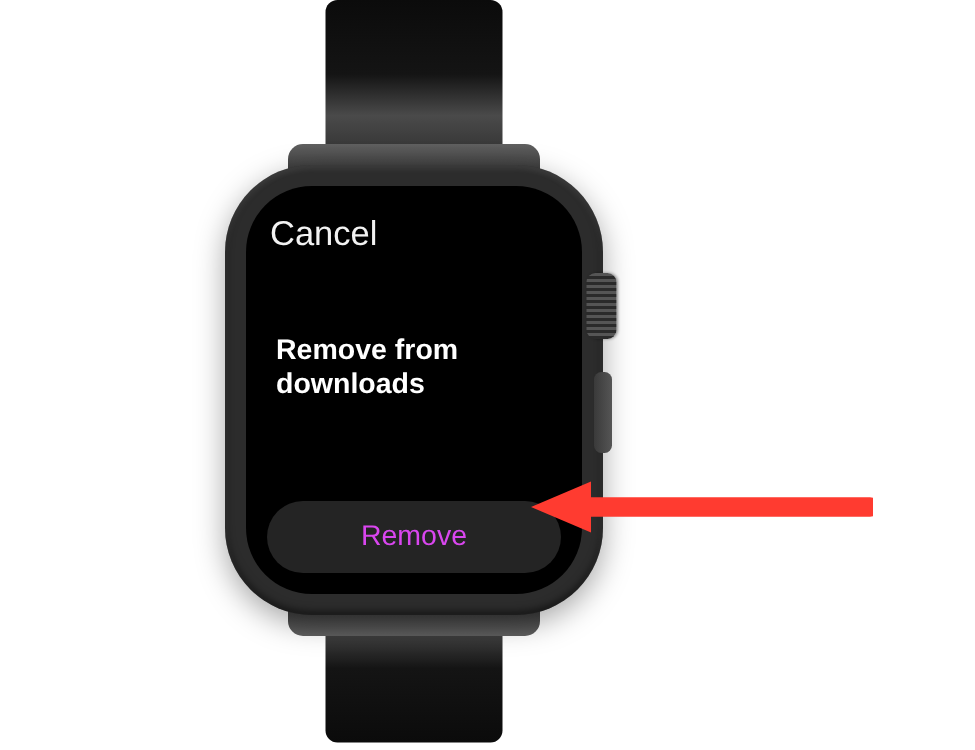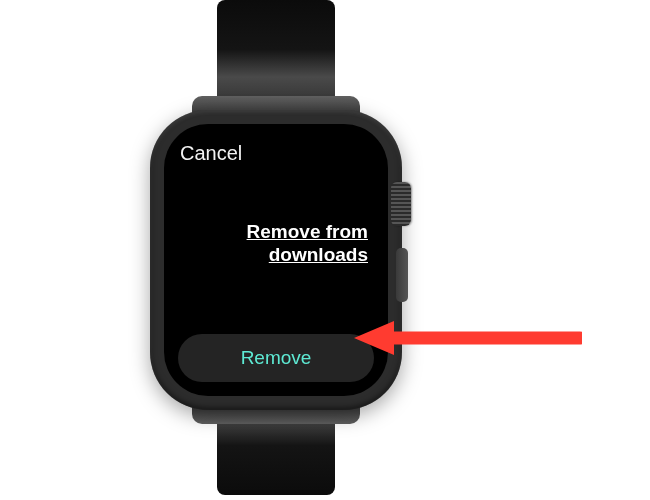--- a/index.html
+++ b/index.html
@@ -127,37 +127,36 @@
     }
 
     .nav-bar {
       display: flex;
       align-items: flex-start;
     }
     .cancel-btn {
       background: none;
       border: none;
       color: #f2f2f2;
-      font-size: 20px;
+      font-size: 23px;
       font-weight: 400;
       padding: 2px 2px;
       cursor: pointer;
       font-family: inherit;
     }
 
     .content {
       flex: 1;
       display: flex;
       flex-direction: column;
       justify-content: center;
       align-items: center;
-      text-align: right;
+      text-align: left;
       padding: 0 6px;
       margin-top: -4px;
-      text-decoration: underline;
     }
     .dialog-title {
       color: #ffffff;
       font-size: 19px;
       font-weight: 600;
       line-height: 1.18;
       margin-bottom: 4px;
     }
     .dialog-message {
       color: #eaeaea;
@@ -166,21 +165,21 @@
       line-height: 1.22;
       letter-spacing: 0.1px;
     }
 
     .action-btn {
       width: 100%;
       background: #242424;
       border: none;
       border-radius: 24px;
       padding: 13px 0;
-      color: #5eead4;
+      color: #d946ef;
       font-size: 19px;
       font-weight: 400;
       cursor: pointer;
       font-family: inherit;
       margin-top: 6px;
     }
 
     
     .arrow {
       position: absolute;

